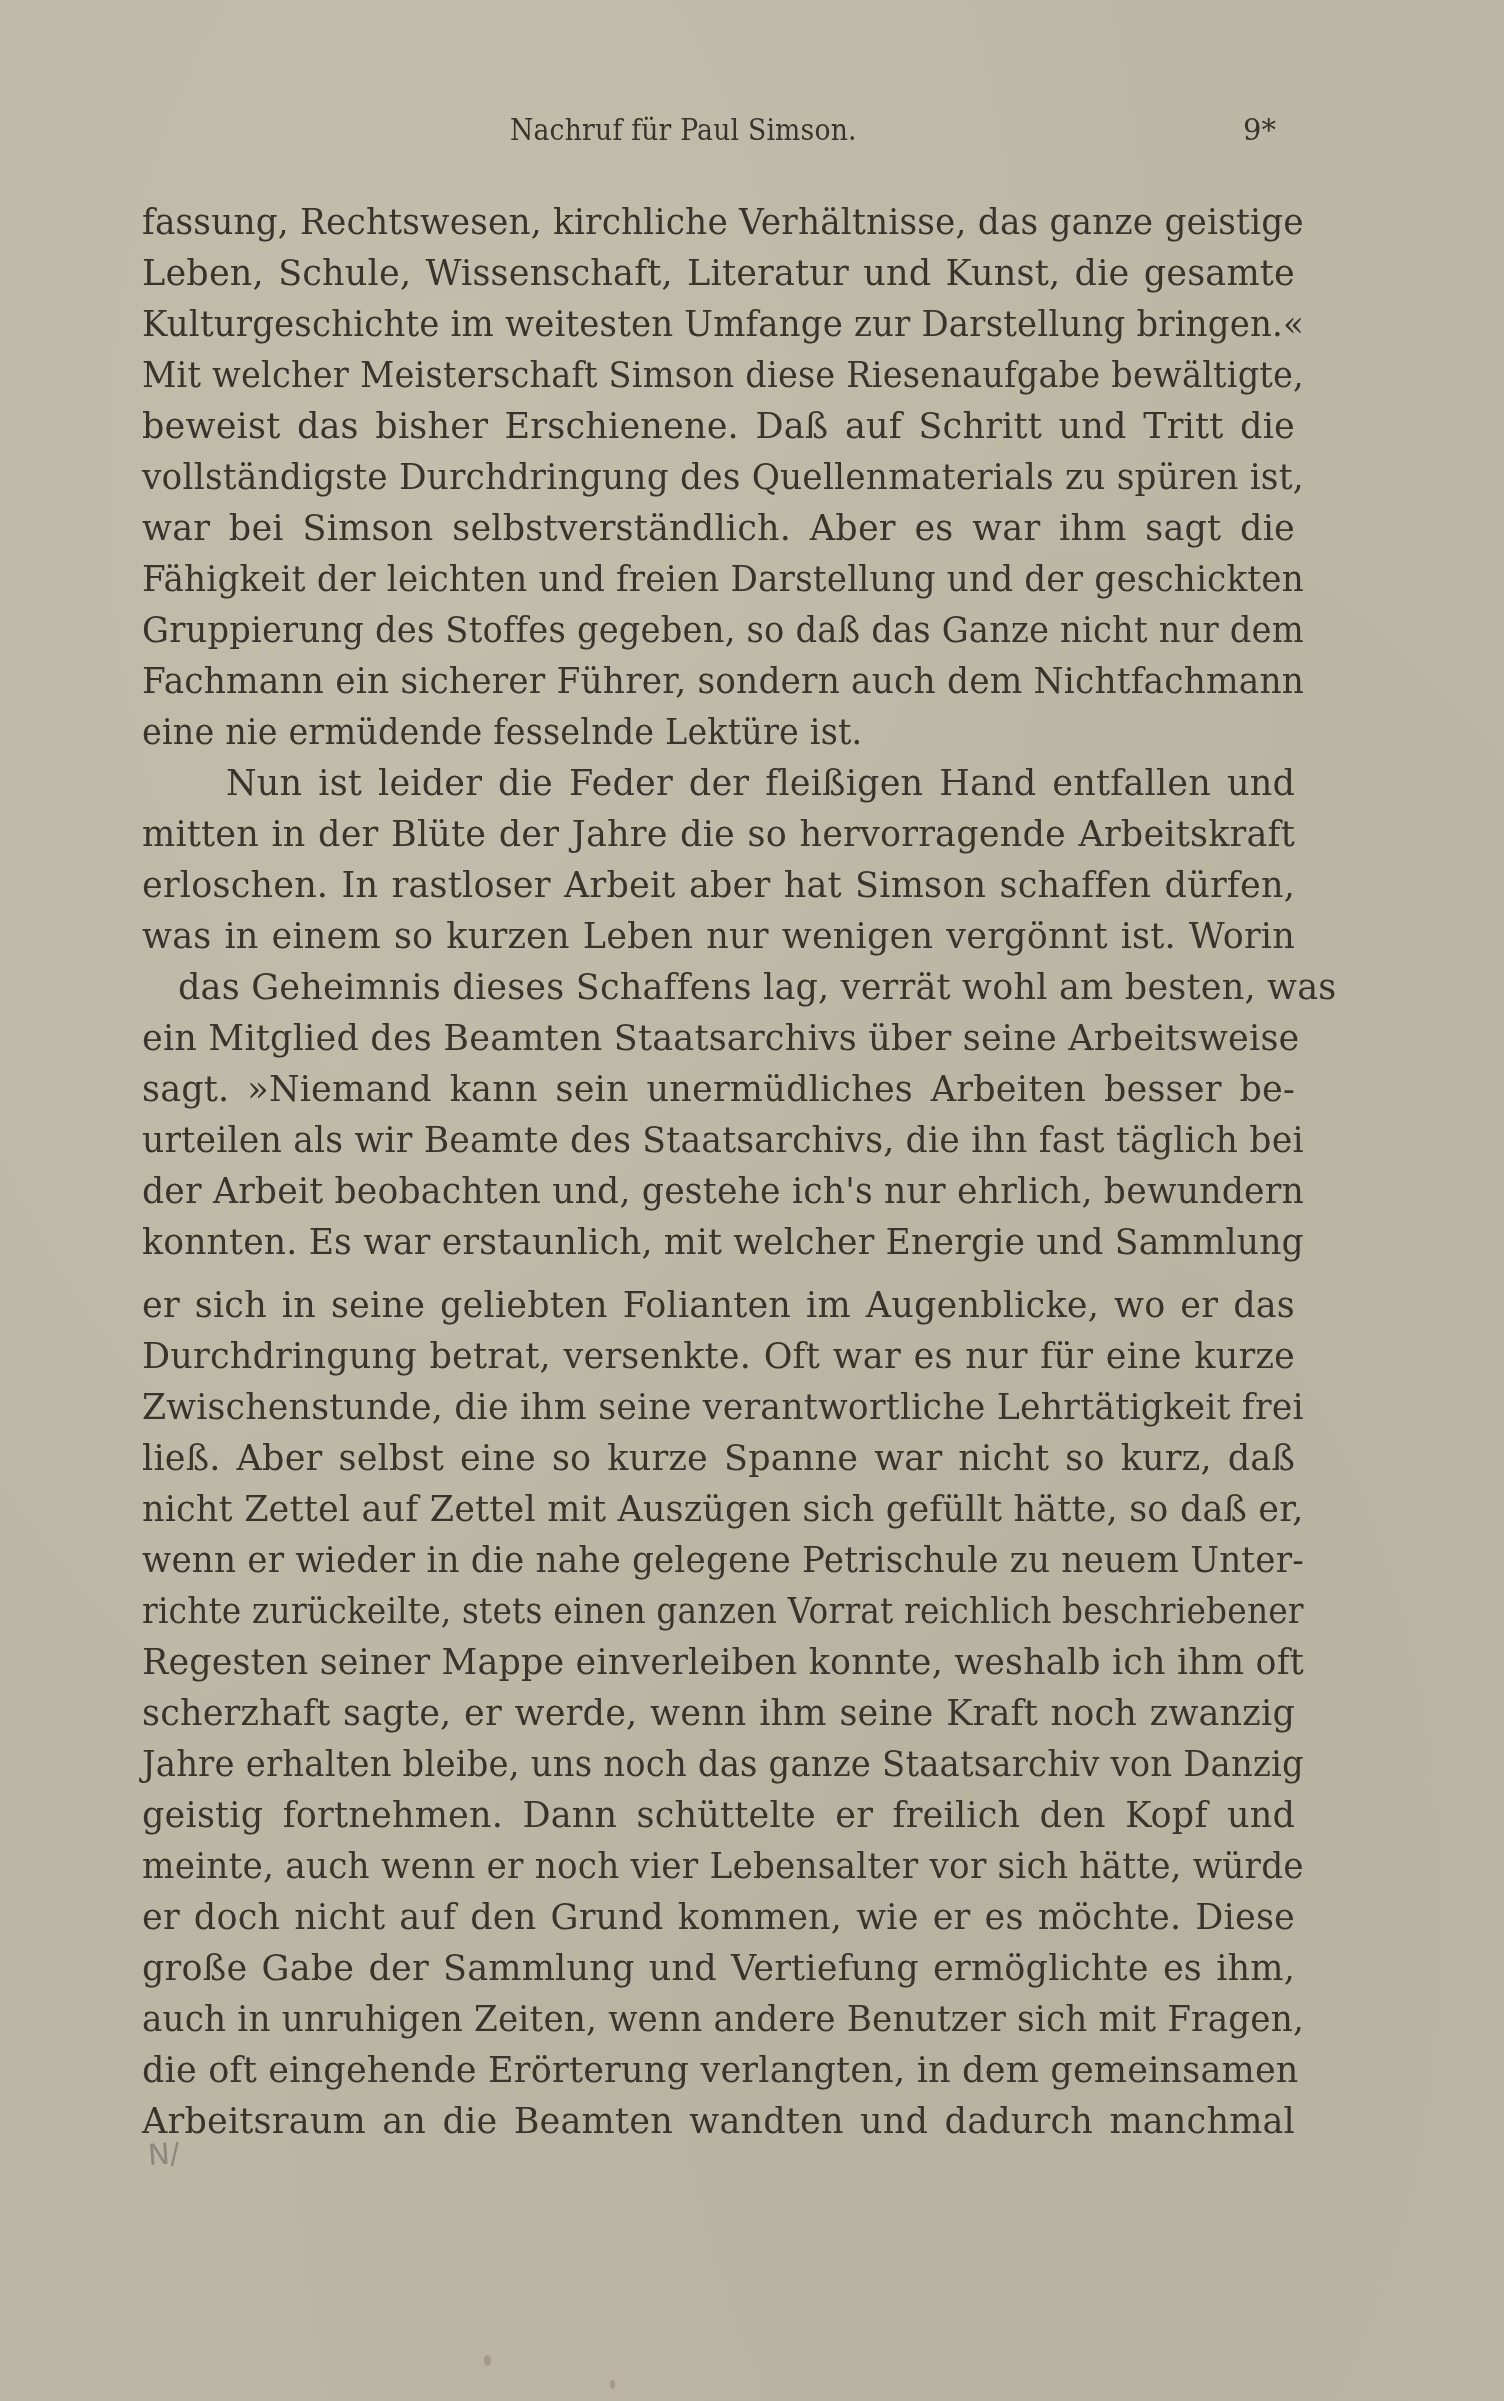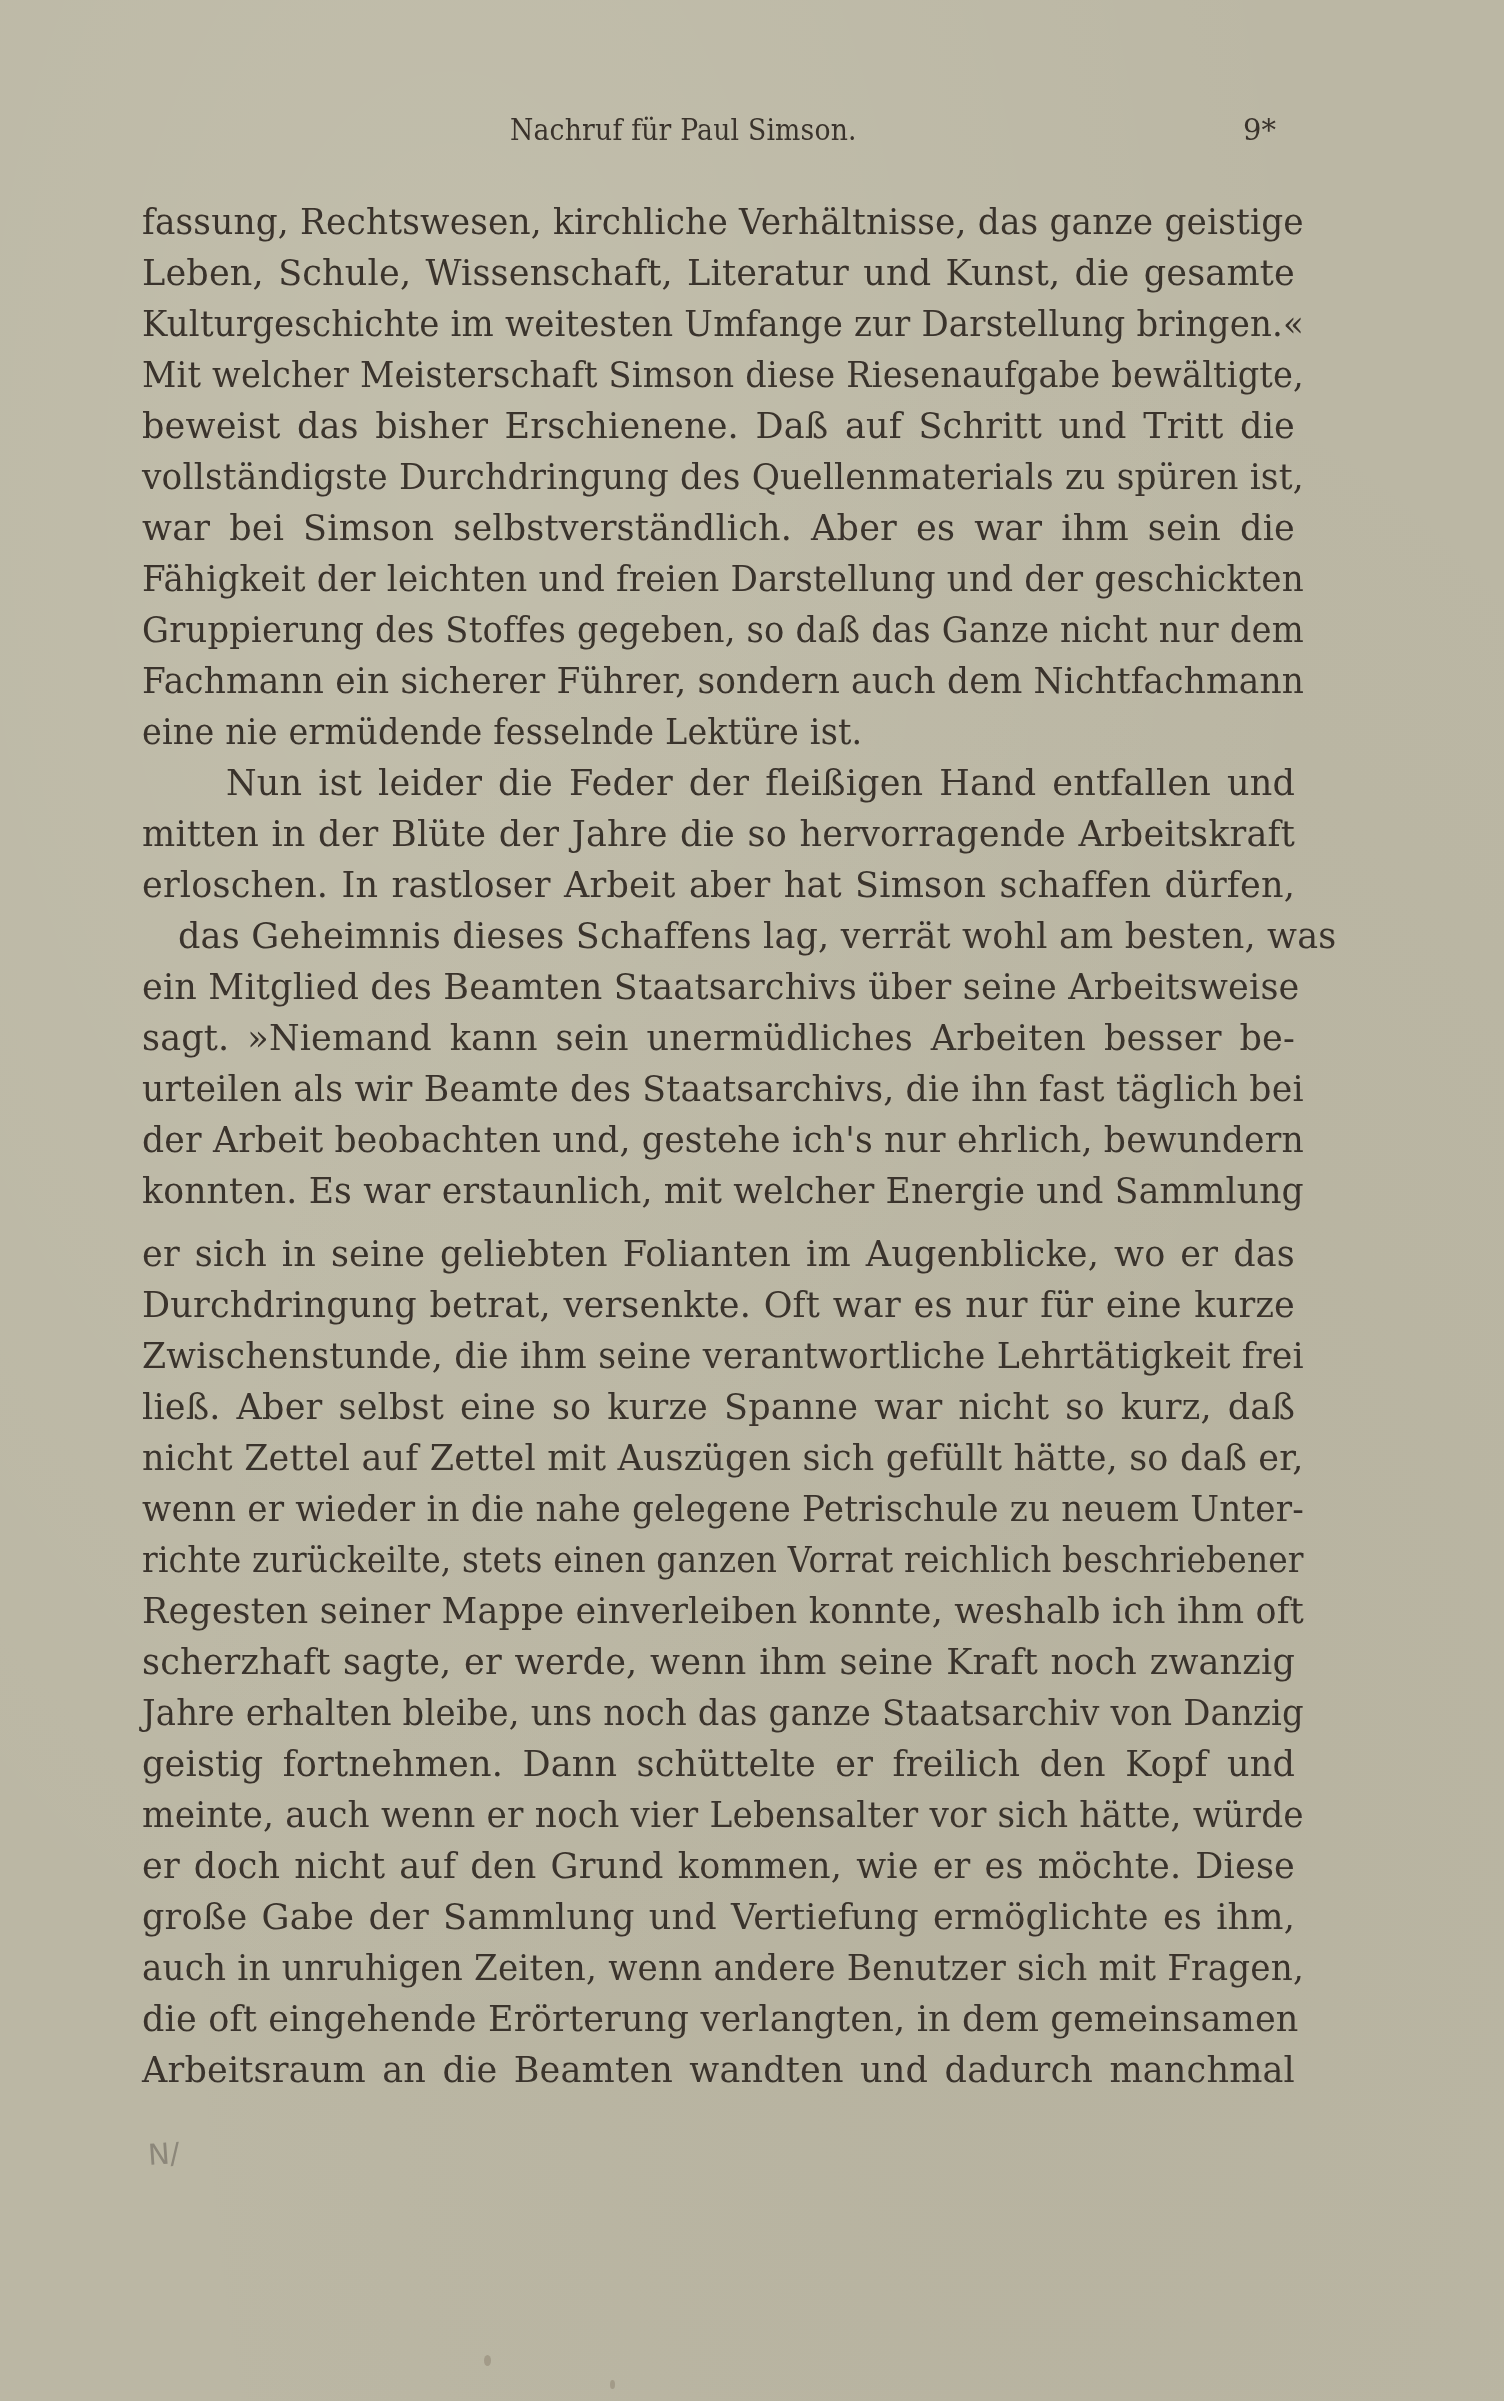--- a/index.html
+++ b/index.html
@@ -85,28 +85,29 @@
   <div class="running-head">Nachruf für Paul Simson.</div>
   <div class="page-number">9*</div>
 
   <div class="text-block">
     <div class="line" style="width: 1176px; transform: scaleX(0.9801);">fassung, Rechtswesen, kirchliche Verhältnisse, das ganze geistige</div>
     <div class="line" style="width: 1153px;">Leben, Schule, Wissenschaft, Literatur und Kunst, die gesamte</div>
     <div class="line" style="width: 1189px; transform: scaleX(0.9694);">Kulturgeschichte im weitesten Umfange zur Darstellung bringen.«</div>
     <div class="line" style="width: 1202px; transform: scaleX(0.9594);">Mit welcher Meisterschaft Simson diese Riesenaufgabe bewältigte,</div>
     <div class="line" style="width: 1153px;">beweist das bisher Erschienene. Daß auf Schritt und Tritt die</div>
     <div class="line" style="width: 1174px; transform: scaleX(0.9822);">vollständigste Durchdringung des Quellenmaterials zu spüren ist,</div>
-    <div class="line" style="width: 1153px;">war bei Simson selbstverständlich. Aber es war ihm sein die</div>
+    <div class="line" style="width: 1153px;">war bei Simson selbstverständlich. Aber es war ihm sagt die</div>
     <div class="line" style="width: 1182px; transform: scaleX(0.9755);">Fähigkeit der leichten und freien Darstellung und der geschickten</div>
     <div class="line" style="width: 1196px; transform: scaleX(0.964);">Gruppierung des Stoffes gegeben, so daß das Ganze nicht nur dem</div>
     <div class="line" style="width: 1175px; transform: scaleX(0.9812);">Fachmann ein sicherer Führer, sondern auch dem Nichtfachmann</div>
     <div class="line last" style="width: 1210px; transform: scaleX(0.9527);">eine nie ermüdende fesselnde Lektüre ist.</div>
     <div class="line indent" style="width: 1153px;">Nun ist leider die Feder der fleißigen Hand entfallen und</div>
     <div class="line" style="width: 1153px;">mitten in der Blüte der Jahre die so hervorragende Arbeitskraft</div>
     <div class="line" style="width: 1153px;">erloschen. In rastloser Arbeit aber hat Simson schaffen dürfen,</div>
+    <div class="line" style="width: 1153px;">was in einem so kurzen Leben nur wenigen vergönnt ist. Worin</div>
     <div class="line" style="width: 1153px; margin-left: 36px;">das Geheimnis dieses Schaffens lag, verrät wohl am besten, was</div>
     <div class="line" style="width: 1153px;">ein Mitglied des Beamten Staatsarchivs über seine Arbeitsweise</div>
     <div class="line" style="width: 1153px;">sagt. »Niemand kann sein unermüdliches Arbeiten besser be-</div>
     <div class="line" style="width: 1164px; transform: scaleX(0.9905);">urteilen als wir Beamte des Staatsarchivs, die ihn fast täglich bei</div>
     <div class="line" style="width: 1166px; transform: scaleX(0.9885);">der Arbeit beobachten und, gestehe ich's nur ehrlich, bewundern</div>
     <div class="line" style="width: 1167px; transform: scaleX(0.9878);">konnten. Es war erstaunlich, mit welcher Energie und Sammlung</div>
     <div class="line" style="width: 1153px; margin-top: 12px;">er sich in seine geliebten Folianten im Augenblicke, wo er das</div>
     <div class="line" style="width: 1153px;">Durchdringung betrat, versenkte. Oft war es nur für eine kurze</div>
     <div class="line" style="width: 1161px; transform: scaleX(0.9926);">Zwischenstunde, die ihm seine verantwortliche Lehrtätigkeit frei</div>
     <div class="line" style="width: 1153px;">ließ. Aber selbst eine so kurze Spanne war nicht so kurz, daß</div>

